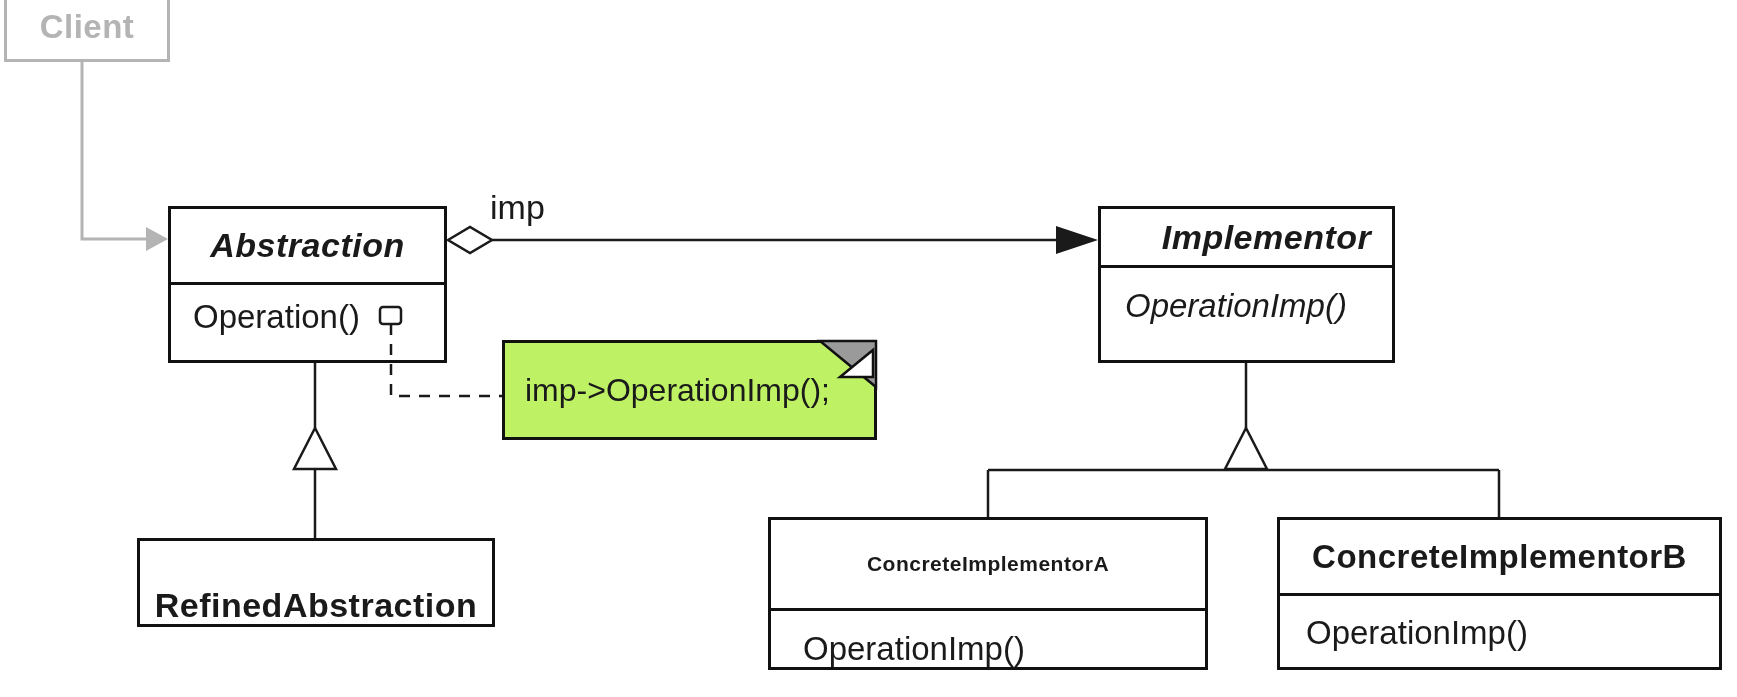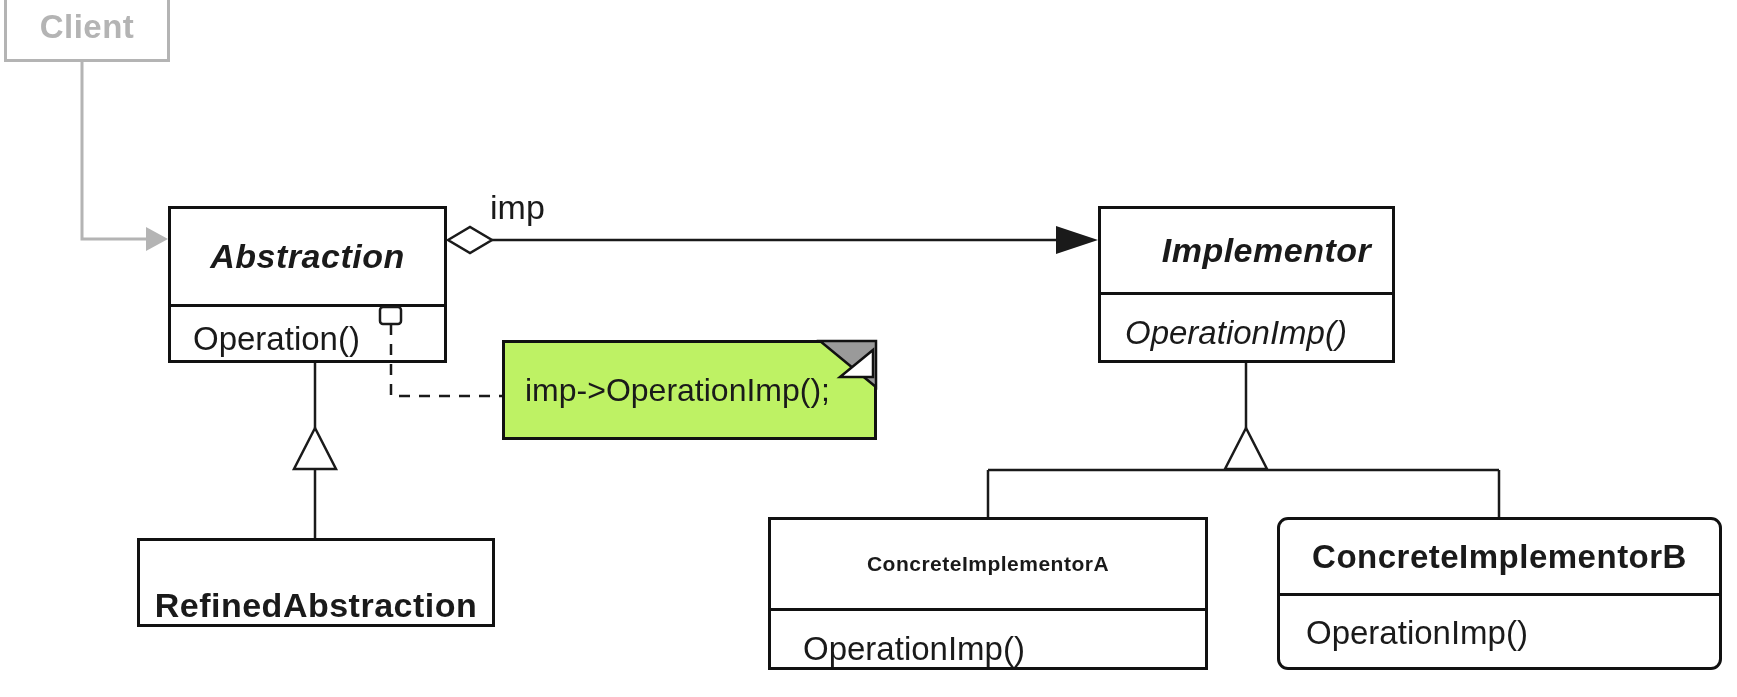--- a/index.html
+++ b/index.html
@@ -36,31 +36,31 @@
     font-size:33px;
     border-top:3px solid #111111;
   }
   
   .client-box{
     left:4px; top:-20px; width:166px; height:82px;
     border-color:#b4b4b4; color:#b4b4b4;
   }
   .client-box .title{height:100%; font-size:33px; padding-top:6px;}
   .abstraction-box{left:168px; top:206px; width:279px; height:157px;}
-  .abstraction-box .title{height:95px;}
+  .abstraction-box .title{height:73px;}
   .abstraction-box .method{height:66px; padding-left:22px;}
   .implementor-box{left:1098px; top:206px; width:297px; height:157px;}
-  .implementor-box .title{height:83px;padding-left:40px;}
+  .implementor-box .title{height:56px;padding-left:40px;}
   .implementor-box .method{height:79px; padding-left:24px;}
   .refined-box{left:137px; top:538px; width:358px; height:89px;}
   .refined-box .title{height:100%;margin-top:23px;}
   .conc-a-box{left:768px; top:517px; width:440px; height:153px;}
   .conc-a-box .title{height:88px; font-size:21px;}
   .conc-a-box .method{height:78px; padding-left:32px;}
-  .conc-b-box{left:1277px; top:517px; width:445px; height:153px;border-radius:11px;}
+  .conc-b-box{left:1277px; top:517px; width:445px; height:153px;}
   .conc-b-box .title{height:73px; font-size:33px;}
   .conc-b-box .method{height:77px; padding-left:26px;}
   .note-box{
     position:absolute;
     left:502px; top:340px; width:375px; height:100px;
     border:3px solid #111111;
     background:#bef264;
     box-sizing:border-box;
     display:flex;
     align-items:center;

